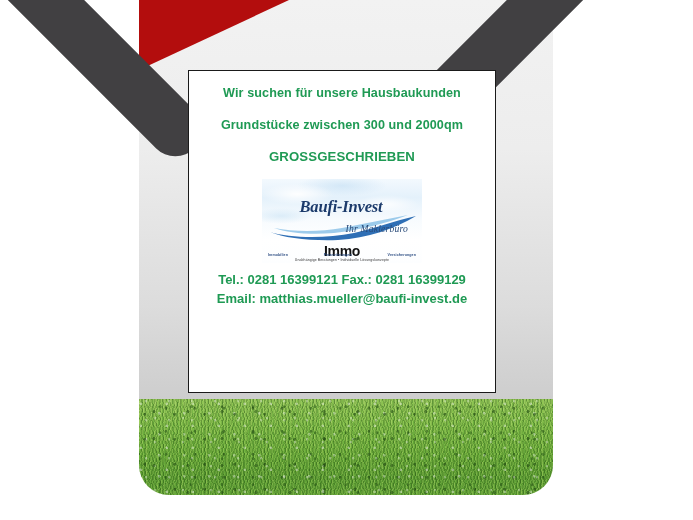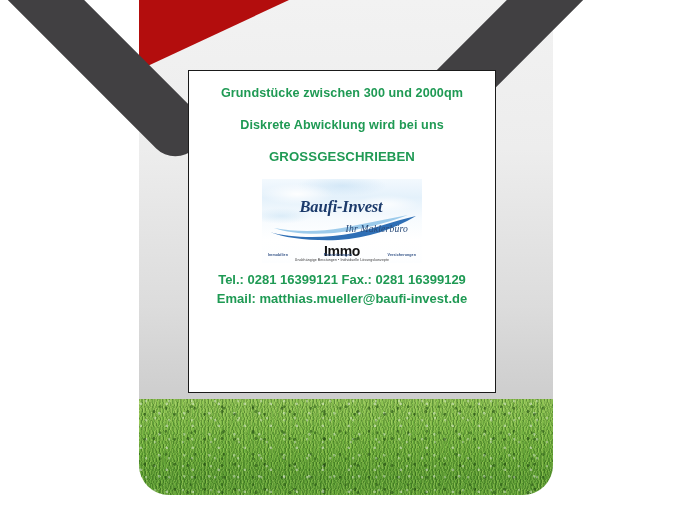--- a/index.html
+++ b/index.html
@@ -247,22 +247,22 @@
   <div class="gable-red"></div>
 
   <div class="grass"></div>
 
   <div class="roof-beam roof-beam-left"></div>
   <div class="roof-beam roof-beam-right"></div>
 
   <div class="flyer">
 
     <div class="headline-block">
+      <p class="headline">Wir suchen für unsere Hausbaukunden</p>
       <p class="headline">Grundstücke zwischen 300 und 2000qm</p>
-      <p class="headline">Diskrete Abwicklung wird bei uns</p>
       <p class="headline caps">GROSSGESCHRIEBEN</p>
     </div>
 
     <div class="logo">
       <div class="logo-clouds"></div>
       <svg class="logo-swoosh" viewBox="0 0 150 26">
         <path d="M2 17 C 22 23, 56 24, 86 18 C 108 13, 126 6, 148 1 C 126 14, 100 23, 70 25 C 42 26, 16 23, 2 17 Z" fill="#2f6fb5"></path>
         <path d="M6 13 C 26 17, 52 17, 74 13 C 96 9, 118 4, 140 0 C 116 9, 92 15, 66 18 C 42 20, 20 18, 6 13 Z" fill="#8cc2e8" opacity="0.85"></path>
       </svg>
       <div class="logo-brand">Baufi-Invest</div>

